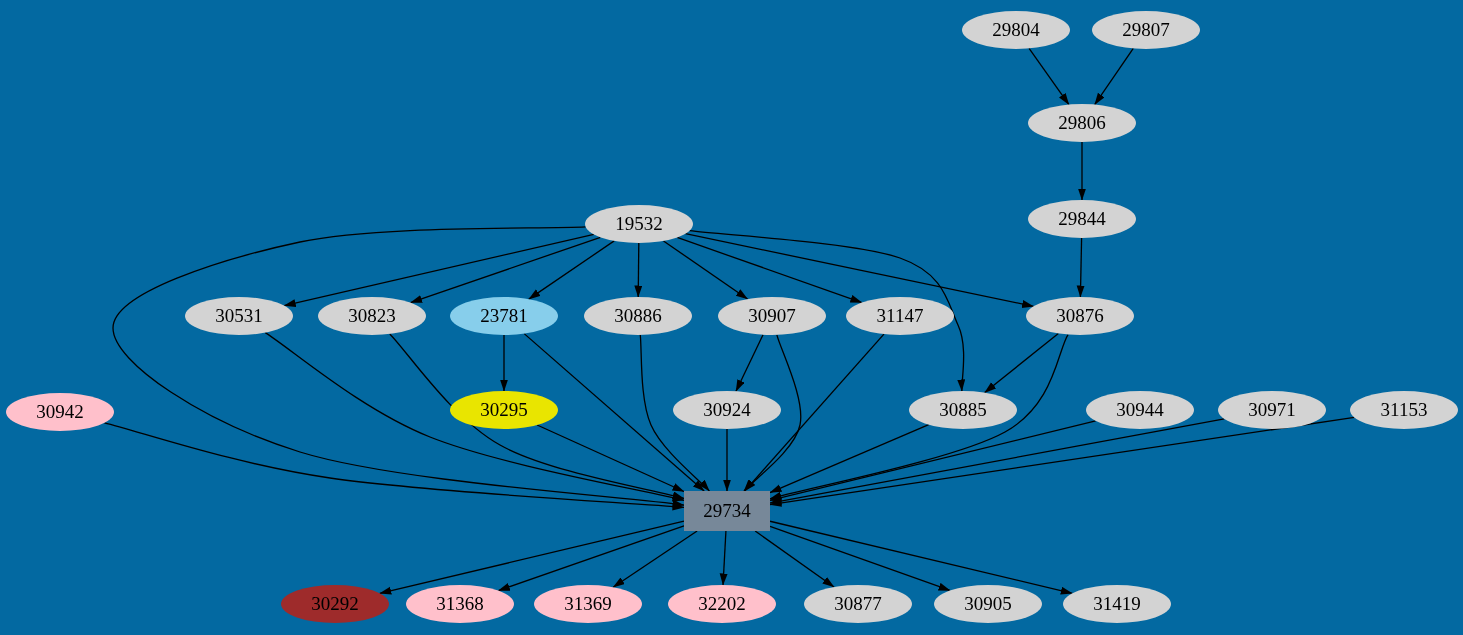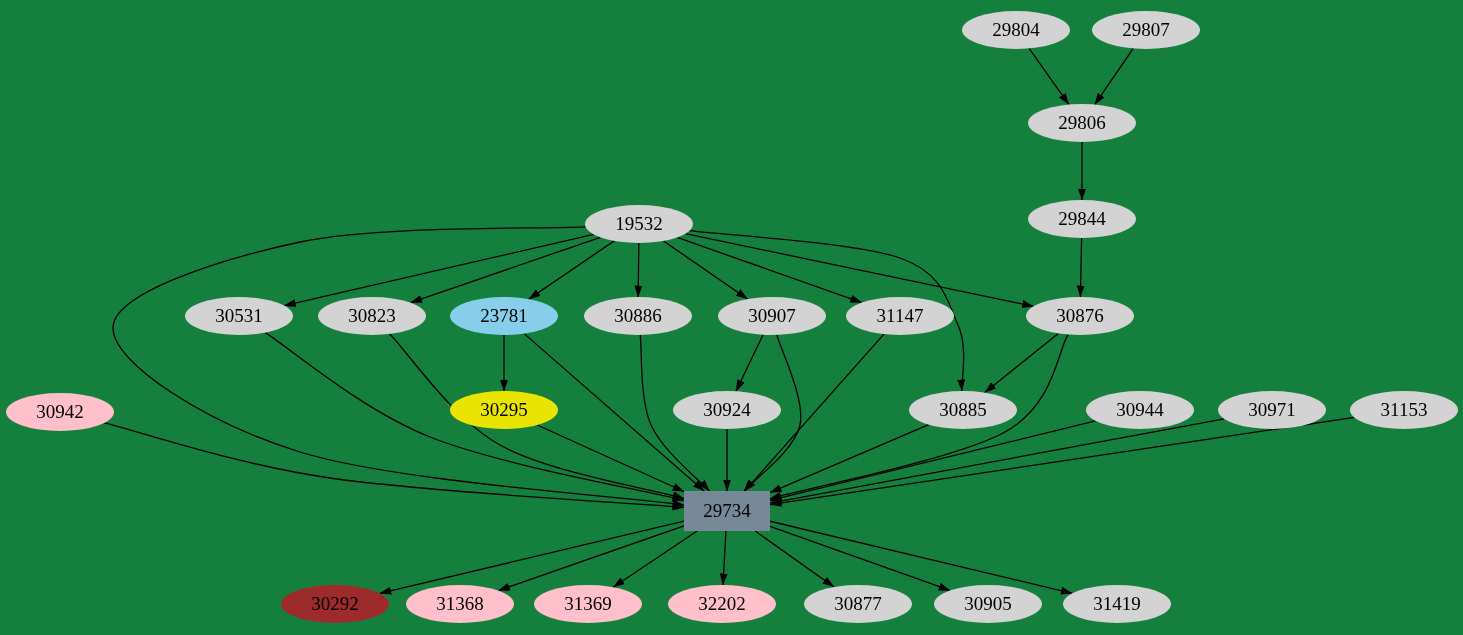--- a/index.html
+++ b/index.html
@@ -5,21 +5,21 @@
   html, body {
     margin: 0;
     padding: 0;
     background: #ffffff;
     font-family: "Liberation Serif", serif;
   }
   .stage {
     position: relative;
     width: 1463px;
     height: 635px;
-    background: #15803d;
+    background: #0369a1;
     overflow: hidden;
   }
   svg { display: block; }
   .node-label {
     font-family: "Liberation Serif", "DejaVu Serif", serif;
     font-size: 19px;
     fill: #000000;
     text-anchor: middle;
     user-select: none;
   }

